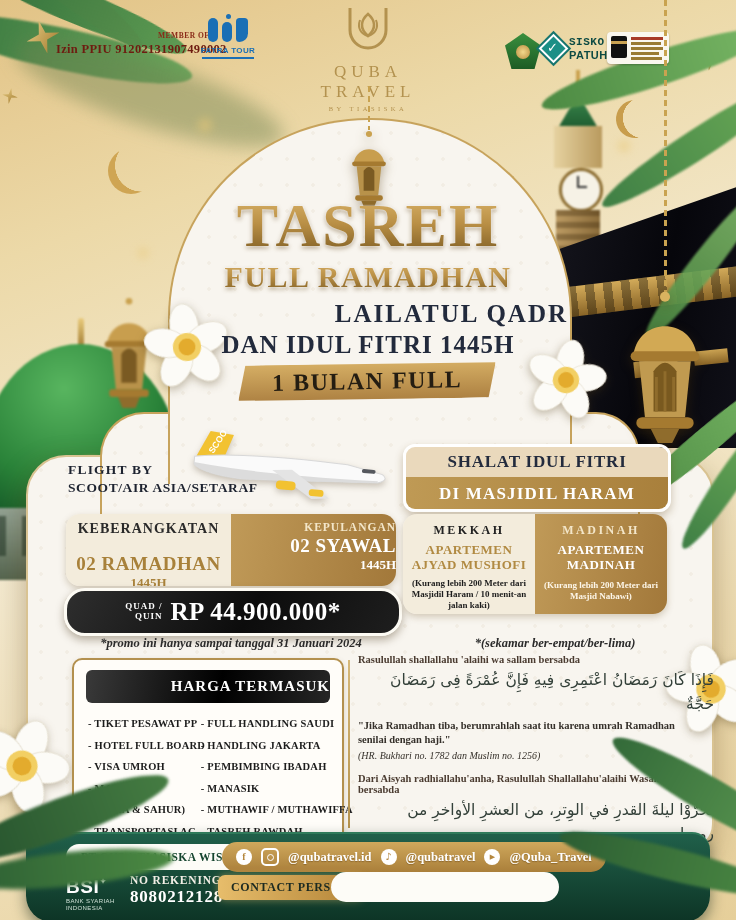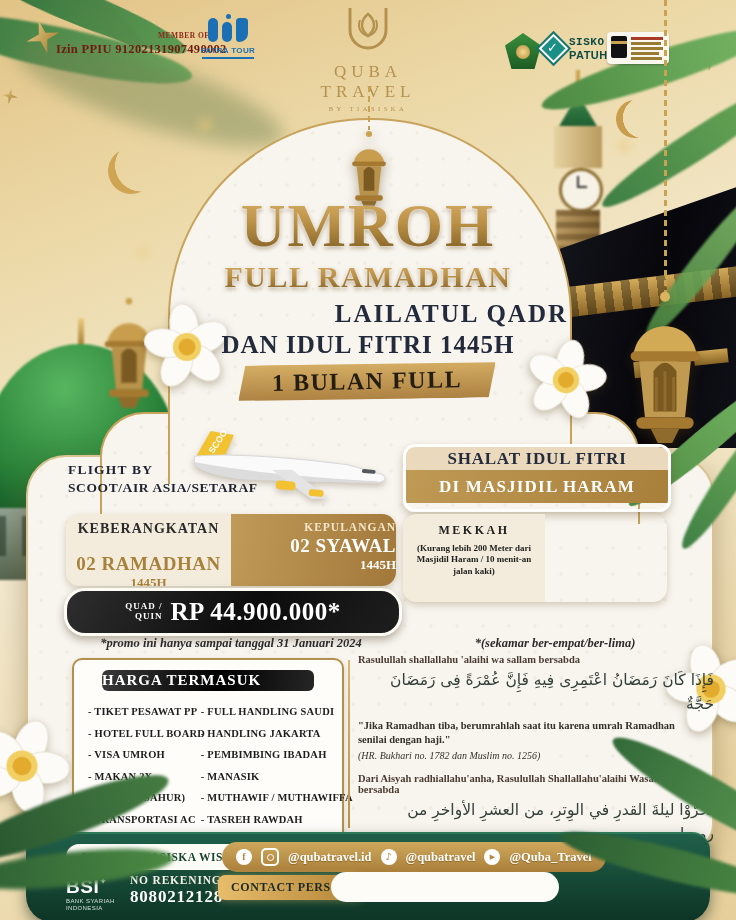--- a/index.html
+++ b/index.html
@@ -211,21 +211,21 @@
         <ellipse cx="50" cy="27" rx="15" ry="23" fill="#fcfbf7" stroke="#e9e4d7" transform="rotate(216 50 50)"></ellipse>
         <ellipse cx="50" cy="27" rx="15" ry="23" fill="#fcfbf7" stroke="#e9e4d7" transform="rotate(288 50 50)"></ellipse>
         <circle cx="50" cy="50" r="15" fill="#f2cf63"></circle>
         <circle cx="50" cy="50" r="9" fill="#e3ab2d"></circle>
       </g>
   </svg>
 
   <div class="leaf" style="left:606px;top:428px;width:200px;height:26px;transform:rotate(-40deg);background:linear-gradient(90deg,#4c8a43,#79b765);filter:blur(.6px);"></div>
   <div class="leaf" style="left:648px;top:470px;width:160px;height:24px;transform:rotate(-56deg);background:linear-gradient(90deg,#3f7f45,#6fae58);filter:blur(1px);"></div>
 
-  <div class="abs gold-grad" style="left:168px;top:194px;width:400px;text-align:center;font-size:62px;font-weight:700;letter-spacing:2px;line-height:1;">UMROH</div>
+  <div class="abs gold-grad" style="left:168px;top:194px;width:400px;text-align:center;font-size:62px;font-weight:700;letter-spacing:2px;line-height:1;">TASREH</div>
   <div class="abs gold-grad" style="left:168px;top:260px;width:400px;text-align:center;font-size:30px;font-weight:700;letter-spacing:1.5px;">FULL RAMADHAN</div>
   <div class="abs navytxt" style="left:168px;top:300px;width:400px;text-align:right;font-size:25px;letter-spacing:2px;">LAILATUL QADR</div>
   <div class="abs navytxt" style="left:168px;top:331px;width:400px;text-align:center;font-size:25px;letter-spacing:1px;">DAN IDUL FITRI 1445H</div>
   <div class="abs" style="left:238px;top:363px;width:258px;height:37px;transform:rotate(-1.2deg);background:linear-gradient(180deg,#d5ae64,#ad8142);clip-path:polygon(3% 0,100% 5%,97% 100%,0 95%);display:flex;align-items:center;justify-content:center;box-shadow:0 3px 5px rgba(90,60,20,.3);">
     <span style="font-size:24px;font-weight:700;color:#241d12;letter-spacing:1.5px;">1 BULAN FULL</span>
   </div>
 
   <div class="abs" style="left:68px;top:462px;font-size:13.5px;font-weight:700;color:#1d2330;letter-spacing:1.2px;">FLIGHT BY</div>
   <div class="abs" style="left:68px;top:480px;font-size:13.5px;font-weight:700;color:#1d2330;letter-spacing:.6px;">SCOOT/AIR ASIA/SETARAF</div>
   <svg class="abs" style="left:182px;top:430px;width:216px;height:82px;filter:drop-shadow(0 3px 3px rgba(60,40,10,.25));" viewBox="0 0 220 75">
@@ -235,21 +235,21 @@
       <path d="M12,31 Q60,22 168,26 L204,33 Q212,38 200,42 L62,50 Q22,48 12,39 Z" fill="#fafafa" stroke="#d8d8d8" stroke-width="1"></path>
       <path d="M12,37 Q80,44 200,40 L200,42 L62,50 Q22,48 12,39 Z" fill="#dcdcdc"></path>
       <polygon points="92,38 134,64 152,62 112,36" fill="#e4e4e4"></polygon>
       <rect x="97" y="48" width="20" height="9" rx="4" fill="#f2c231"></rect>
       <rect x="131" y="54" width="15" height="7" rx="3" fill="#f2c231"></rect>
       <rect x="183" y="29" width="14" height="4" rx="2" fill="#55585e"></rect>
     </g>
   </svg>
 
   <div class="abs" style="left:403px;top:444px;width:262px;height:62px;border-radius:12px;border:3px solid #fff;overflow:hidden;box-shadow:0 4px 8px rgba(100,70,20,.3);">
-    <div style="height:23px;background:#ead9bc;color:#232b3d;font-weight:700;font-size:17px;letter-spacing:.8px;display:flex;align-items:center;justify-content:center;">SHALAT IDUL FITRI</div>
+    <div style="height:30px;background:#ead9bc;color:#232b3d;font-weight:700;font-size:17px;letter-spacing:.8px;display:flex;align-items:center;justify-content:center;">SHALAT IDUL FITRI</div>
     <div style="height:33px;background:linear-gradient(100deg,#bf9a55,#a87f3b);color:#fff;font-weight:700;font-size:17px;letter-spacing:1.2px;display:flex;align-items:center;justify-content:center;">DI MASJIDIL HARAM</div>
   </div>
 
   <div class="abs" style="left:66px;top:514px;width:330px;height:72px;border-radius:14px;overflow:hidden;display:flex;box-shadow:0 3px 7px rgba(100,70,20,.25);">
     <div class="cream" style="width:50%;text-align:center;padding-top:7px;">
       <div style="font-size:14px;font-weight:700;color:#2a2a2a;letter-spacing:1px;">KEBERANGKATAN</div>
       <div style="font-size:19px;font-weight:700;color:#a8813a;letter-spacing:.5px;margin-top:16px;">02 RAMADHAN</div>
       <div style="font-size:13px;font-weight:700;color:#a8813a;">1445H</div>
     </div>
     <div class="goldbox" style="width:50%;text-align:right;padding-top:7px;">
@@ -261,30 +261,36 @@
 
   <div class="abs" style="left:64px;top:588px;width:332px;height:42px;border-radius:21px;border:3px solid #fdfbf4;background:linear-gradient(120deg,#2e2e2e,#0c0c0c 55%,#1e1e1e);display:flex;align-items:center;justify-content:center;box-shadow:0 4px 8px rgba(60,40,10,.35);">
     <div style="text-align:right;margin-right:8px;line-height:1.1;">
       <div style="font-size:9px;font-weight:700;color:#fff;letter-spacing:1px;">QUAD /</div>
       <div style="font-size:9px;font-weight:700;color:#fff;letter-spacing:1px;">QUIN</div>
     </div>
     <div style="font-size:25px;font-weight:700;color:#fff;letter-spacing:.5px;">RP 44.900.000*</div>
   </div>
   <div class="abs" style="left:66px;top:636px;width:330px;text-align:center;font-style:italic;font-size:12.5px;font-weight:600;color:#2b2b2b;">*promo ini hanya sampai tanggal 31 Januari 2024</div>
 
-  <div class="abs" style="left:403px;top:514px;width:264px;height:88px;border-radius:14px;overflow:hidden;display:flex;box-shadow:0 3px 7px rgba(100,70,20,.25);">
+  <div class="abs" style="left:403px;top:514px;width:264px;height:100px;border-radius:14px;overflow:hidden;display:flex;box-shadow:0 3px 7px rgba(100,70,20,.25);">
     <div class="cream" style="width:50%;text-align:center;padding:9px 5px 0;">
       <div style="font-size:12px;font-weight:700;color:#222;letter-spacing:2.5px;">MEKKAH</div>
+      <div style="font-size:13px;font-weight:700;color:#b18a42;letter-spacing:.5px;margin-top:5px;line-height:1.15;">APARTEMEN AJYAD MUSHOFI</div>
       <div style="font-size:9px;font-weight:700;color:#1d1d1d;margin-top:5px;line-height:1.25;">(Kurang lebih 200 Meter dari Masjidil Haram / 10 menit-an jalan kaki)</div>
     </div>
+    <div class="goldbox" style="width:50%;text-align:center;padding:9px 5px 0;">
+      <div style="font-size:12px;font-weight:700;color:#f3e6c9;letter-spacing:2.5px;">MADINAH</div>
+      <div style="font-size:13px;font-weight:700;color:#fff;letter-spacing:.5px;margin-top:5px;line-height:1.15;">APARTEMEN MADINAH</div>
+      <div style="font-size:9px;font-weight:700;color:#fdf6e8;margin-top:7px;line-height:1.25;">(Kurang lebih 200 Meter dari Masjid Nabawi)</div>
+    </div>
   </div>
   <div class="abs" style="left:423px;top:636px;width:264px;text-align:center;font-style:italic;font-size:12.5px;font-weight:600;color:#2b2b2b;">*(sekamar ber-empat/ber-lima)</div>
 
   <div class="abs" style="left:72px;top:658px;width:268px;height:180px;background:#fffdf9;border:2px solid #b3904e;border-radius:10px;box-shadow:0 3px 6px rgba(100,70,20,.2);">
-    <div style="margin:10px 28px 6px;height:21px;border-radius:6px;background:linear-gradient(100deg,#3a3a3a,#000 55%,#262626);display:flex;align-items:center;justify-content:flex-start;">
+    <div style="margin:10px 12px 6px;height:33px;border-radius:6px;background:linear-gradient(100deg,#3a3a3a,#000 55%,#262626);display:flex;align-items:center;justify-content:flex-end;">
       <span style="color:#fff;font-weight:700;font-size:15px;letter-spacing:1px;">HARGA TERMASUK</span>
     </div>
     <div style="display:flex;padding:4px 14px 0;">
       <div style="width:47%;">
         <div class="inc-item">- TIKET PESAWAT PP</div>
         <div class="inc-item">- HOTEL FULL BOARD</div>
         <div class="inc-item">- VISA UMROH</div>
         <div class="inc-item">- MAKAN 2X</div>
         <div class="inc-item indent">(BUKA &amp; SAHUR)</div>
         <div class="inc-item">- TRANSPORTASI AC</div>

